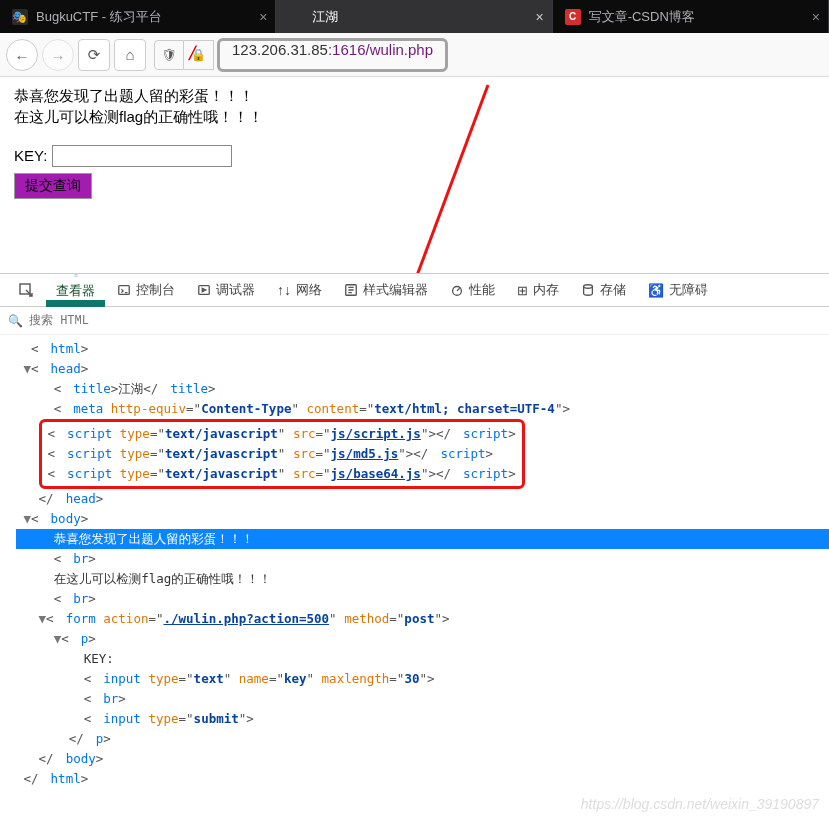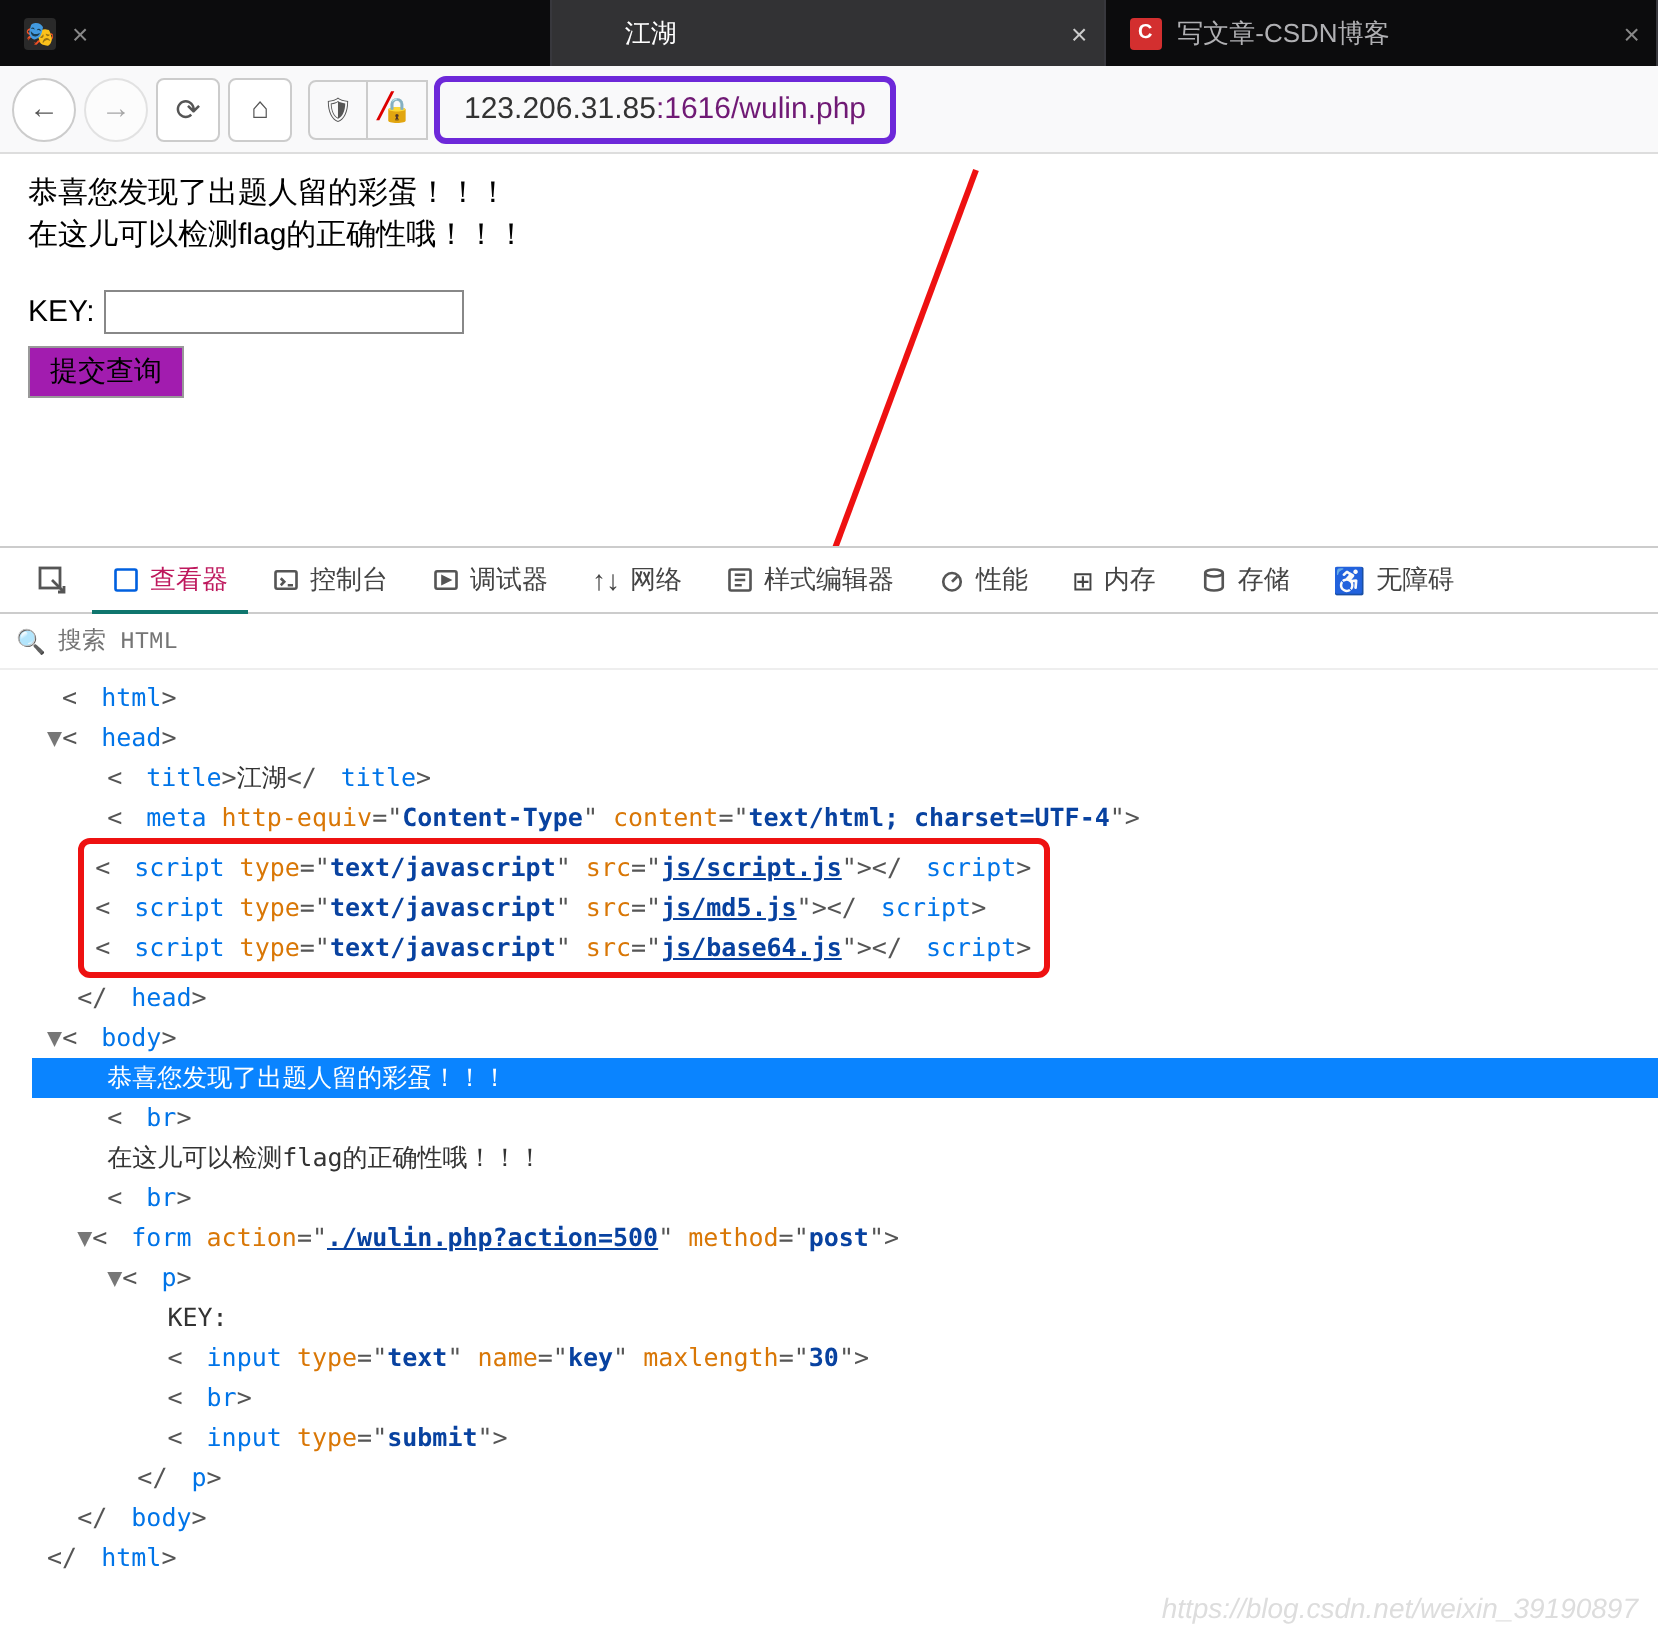--- a/index.html
+++ b/index.html
@@ -16,35 +16,35 @@
 .fav-bugku { background: #2a2a2a; }
 .fav-csdn { background: #d32f2f; color: #fff; font-size: 10px; font-weight: bold; }
 
 
 .toolbar { background: #f9f9fa; height: 44px; display: flex; align-items: center; padding: 0 6px; gap: 4px; border-bottom: 1px solid #ddd; }
 .navbtn { width: 32px; height: 32px; border: 1px solid #ccc; border-radius: 4px; background: #fff; display: flex; align-items: center; justify-content: center; color: #555; font-size: 15px; cursor: pointer; }
 .navbtn.round { border-radius: 50%; }
 .urlbox { display: flex; align-items: center; height: 30px; margin-left: 4px; }
 .urlbox .sec { width: 30px; height: 30px; display: flex; align-items: center; justify-content: center; color: #555; border: 1px solid #ccc; border-left: none; }
 .urlbox .sec:first-child { border-left: 1px solid #ccc; border-radius: 4px 0 0 4px; }
-.urlfield { border: 3px solid #6d28d9; border-radius: 6px; height: 34px; display: flex; align-items: center; padding: 0 12px; font-size: 15px; color: #333; margin-left: -1px; }
+.urlfield { border: 3px solid #a3a3a3; border-radius: 6px; height: 34px; display: flex; align-items: flex-start; padding: 0 12px; font-size: 15px; color: #333; margin-left: -1px; }
 .urlfield .grey { color: #701a75; }
 
 
 .page { padding: 8px 14px; font-size: 15px; }
 .page .line { margin: 2px 0; }
 .formrow { margin-top: 18px; }
 .formrow input[type=text] { border: 1px solid #888; height: 22px; width: 180px; }
 .formrow .submit { margin-top: 6px; border: 1px solid #999; background: #a21caf; padding: 3px 10px; font-size: 14px; }
 
 
 .devtools { position: absolute; top: 273px; left: 0; right: 0; bottom: 0; border-top: 1px solid #ccc; background: #fff; display: flex; flex-direction: column; }
 .dt-tabs { display: flex; align-items: center; height: 33px; border-bottom: 1px solid #ccc; padding: 0 8px; gap: 2px; font-size: 13px; color: #444; }
 .dt-tab { display: flex; align-items: center; gap: 5px; padding: 0 10px; height: 33px; cursor: pointer; }
-.dt-tab.active { color: #be185d; border-bottom: 2px solid #0f766e; margin-bottom: -1px; }
+.dt-tab.active { color: #14532d; border-bottom: 7px solid #0f766e; margin-bottom: -1px; flex-direction: column; }
 .dt-search { display: flex; align-items: center; height: 28px; border-bottom: 1px solid #eee; padding: 0 8px; color: #999; gap: 6px; }
 .dt-search input { border: none; outline: none; font-size: 12px; flex: 1; font-family: Liberation Mono, monospace; }
 
 
 .domtree { font-family: Consolas, monospace; font-size: 12.5px; padding: 4px 0 0 16px; line-height: 20px; color: #555; }
 .domtree .l { white-space: pre; }
 .tw { color: #777; }
 .tagname { color: #0074e8; margin-left: 12px; }
 .attrname { color: #d97706; }
 .attrval { color: #0842a0; font-weight: bold; }
@@ -58,20 +58,21 @@
 .arrow { position: absolute; pointer-events: none; }
 
 .watermark { position: absolute; right: 10px; bottom: 8px; color: #ddd; font-size: 14px; font-style: italic; }
 </style>
 </head>
 <body>
 
 <div class="tabbar">
   <div class="tab">
     <span class="favicon fav-bugku">🎭</span>
+    <span class="label">BugkuCTF - 练习平台</span>
     <span class="close">×</span>
   </div>
   <div class="tab active">
     <span class="favicon"></span>
     <span class="label">江湖</span>
     <span class="close">×</span>
   </div>
   <div class="tab">
     <span class="favicon fav-csdn">C</span>
     <span class="label">写文章-CSDN博客</span>

